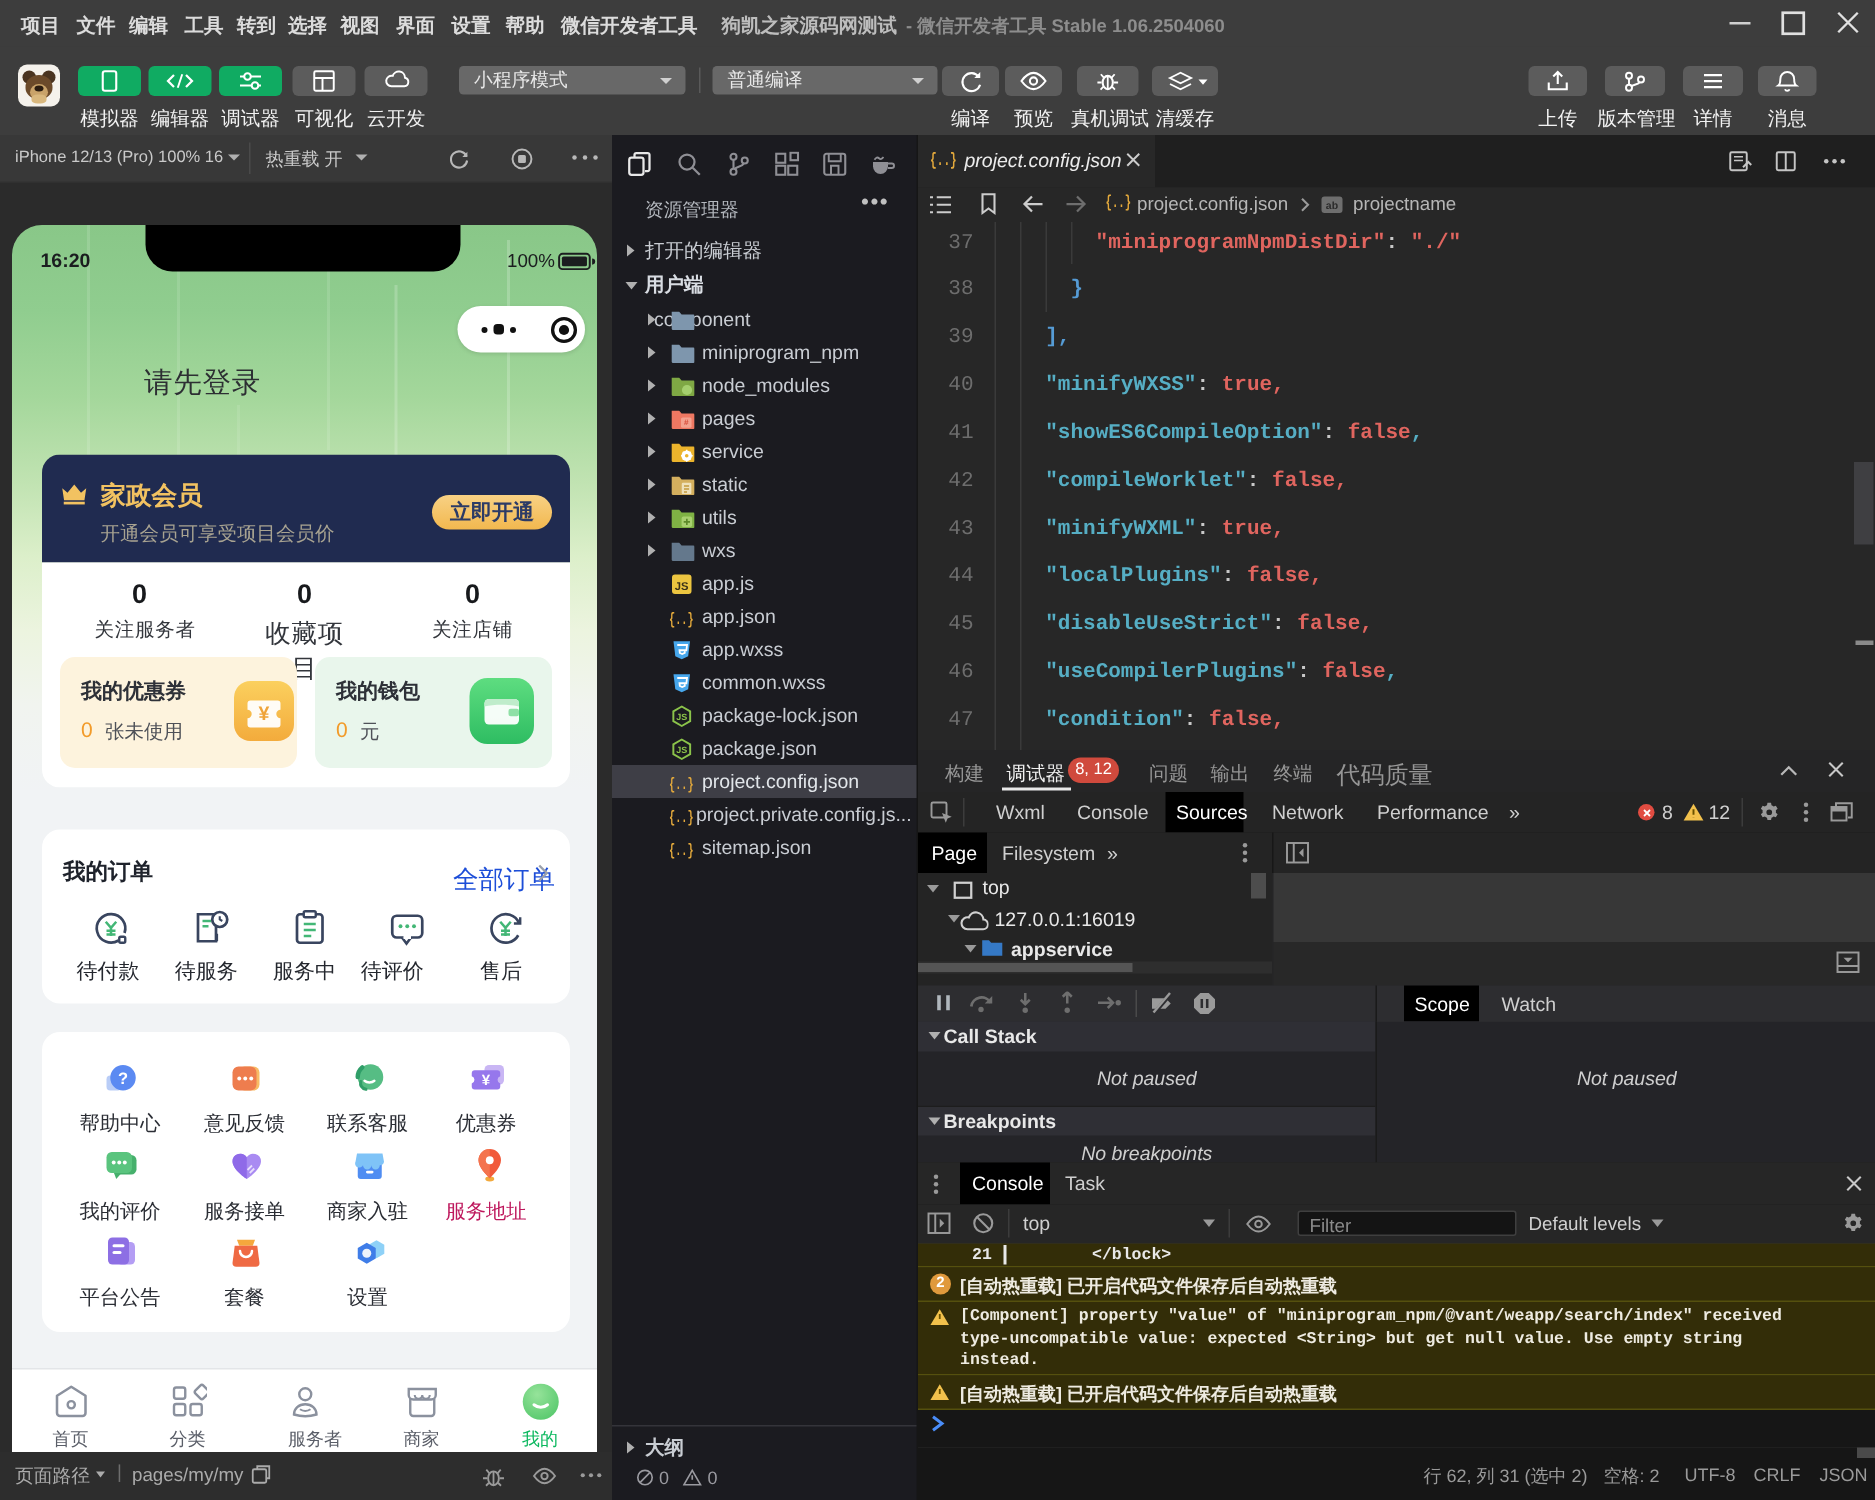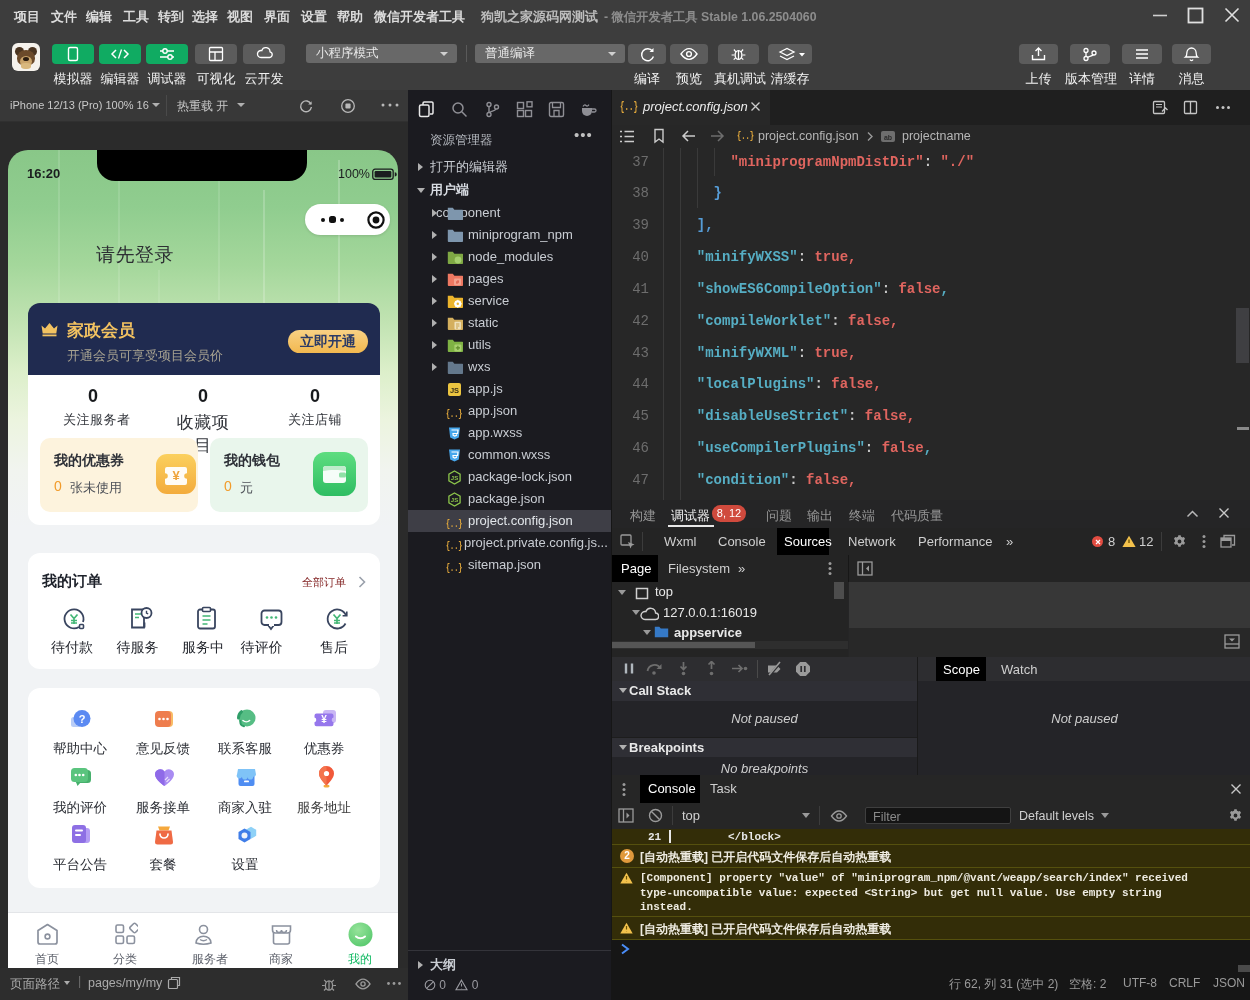--- a/index.html
+++ b/index.html
@@ -252,21 +252,21 @@
                 <rect x="10" y="14" width="23" height="17" rx="3" fill="#fff" opacity=".95"></rect>
                 <path d="M10 19c6-1.5 17-1.5 23 0v-2a3 3 0 0 0-3-3H13a3 3 0 0 0-3 3z" fill="#bfeccb"></path>
                 <rect x="26" y="20.5" width="7" height="5" rx="1.5" fill="#8fe0a6"></rect>
               </svg>
         </div>
       </div>
     </div>
 
     <div class="pcard" style="left:20px;top:403px;width:352px;height:116px">
       <div class="abs" style="left:14px;top:19px;font-size:15px;font-weight:bold;color:#1e222b">我的订单</div>
-      <div class="abs" style="left:274px;top:22px;font-size:11px;color:#7f1d1d">全部订单</div>
+      <div class="abs" style="left:274px;top:22px;font-size:17px;color:#1d4ed8">全部订单</div>
       <svg class="abs" style="left:330px;top:23px" width="8" height="12" viewBox="0 0 8 12">
             <path d="M1.5 1l5 5-5 5" fill="none" stroke="#9aa0ab" stroke-width="1.6"></path>
           </svg>
 
       <svg class="abs" style="left:33px;top:53px" width="26" height="26" viewBox="0 0 26 26">
             <path d="M22 16a9.5 9.5 0 1 0-4 5" fill="none" stroke="#39455f" stroke-width="1.8"></path>
             <path d="M9.5 8.5l3.5 4 3.5-4M13 12.5V18M10 14.5h6M10 17h6" stroke="#43b776" stroke-width="1.7" fill="none"></path>
             <rect x="18.5" y="18.5" width="4" height="4" rx="1" fill="none" stroke="#39455f" stroke-width="1.6"></rect>
           </svg>
       <svg class="abs" style="left:99px;top:52px" width="27" height="27" viewBox="0 0 27 27">
@@ -351,21 +351,21 @@
           </svg>
       <svg class="abs" style="left:290px;top:77px" width="17" height="23" viewBox="0 0 17 23">
             <ellipse cx="8.5" cy="21" rx="3" ry="1.6" fill="#f2a93c"></ellipse>
             <path d="M8.5 1A7.5 7.5 0 0 1 16 8.5c0 4.5-5 9.5-7.5 12C6 18 1 13 1 8.5A7.5 7.5 0 0 1 8.5 1z" fill="#f1593a"></path>
             <path d="M8.5 1A7.5 7.5 0 0 0 1 8.5c0 4.5 5 9.5 7.5 12z" fill="#f4744e"></path>
             <circle cx="8.5" cy="8.5" r="2.6" fill="#fff"></circle>
           </svg>
       <div class="abs" style="left:12px;top:111px;width:80px;text-align:center;font-size:13.5px;color:#2b2e35">我的评价</div>
       <div class="abs" style="left:95px;top:111px;width:80px;text-align:center;font-size:13.5px;color:#2b2e35">服务接单</div>
       <div class="abs" style="left:177px;top:111px;width:80px;text-align:center;font-size:13.5px;color:#2b2e35">商家入驻</div>
-      <div class="abs" style="left:256px;top:111px;width:80px;text-align:center;font-size:13.5px;color:#404040">服务地址</div>
+      <div class="abs" style="left:256px;top:111px;width:80px;text-align:center;font-size:13.5px;color:#be185d">服务地址</div>
 
       <svg class="abs" style="left:43px;top:136px" width="20" height="22" viewBox="0 0 20 22">
             <rect x="7" y="4" width="12" height="15" rx="3" fill="#b49df4"></rect>
             <rect x="1" y="1" width="14" height="18" rx="3" fill="#8d6fe4"></rect>
             <rect x="4" y="5.5" width="8" height="2" rx="1" fill="#fff"></rect>
             <rect x="4" y="10" width="6" height="2" rx="1" fill="#fff"></rect>
           </svg>
       <svg class="abs" style="left:126px;top:136px" width="20" height="21" viewBox="0 0 20 21">
             <path d="M4 2.5h12l-1.5 4h-9z" fill="#f5a83d"></path>
             <path d="M2.5 6.5h15L19 18a2.5 2.5 0 0 1-2.5 2.5h-13A2.5 2.5 0 0 1 1 18z" fill="#ef6a44"></path>
@@ -638,21 +638,21 @@
 <div class="abs" id="debug">
 
   <div class="abs" style="left:0;top:0;width:732px;height:28px;background:#252526;border-bottom:1px solid #f9a8d4">
     <span class="abs" style="left:18px;top:7px;font-size:13px;color:#969696">构建</span>
     <span class="abs" style="left:59px;top:7px;font-size:13px;color:#f0f0f0">调试器</span>
     <div class="abs" style="left:56px;top:25px;width:46px;height:2px;background:#e8e8e8"></div>
     <div class="abs" style="left:100px;top:5px;width:34px;height:17px;border-radius:9px;background:#d04a3d;color:#fff;font-size:11px;text-align:center;line-height:17px">8, 12</div>
     <span class="abs" style="left:154px;top:7px;font-size:13px;color:#969696">问题</span>
     <span class="abs" style="left:195px;top:7px;font-size:13px;color:#969696">输出</span>
     <span class="abs" style="left:237px;top:7px;font-size:13px;color:#969696">终端</span>
-    <span class="abs" style="left:279px;top:7px;font-size:13px;color:#969696">代码质量</span>
+    <span class="abs" style="left:279px;top:7px;font-size:16px;color:#969696">代码质量</span>
     <svg class="abs" style="left:574px;top:9px" width="13" height="9" viewBox="0 0 13 9">
           <path d="M1.5 7.5l5-5 5 5" fill="none" stroke="#b8b8b8" stroke-width="1.5"></path>
         </svg>
     <svg class="abs" style="left:606px;top:7px" width="12" height="12" viewBox="0 0 12 12">
           <path d="M1.5 1.5l9 9M10.5 1.5l-9 9" stroke="#c8c8c8" stroke-width="1.4"></path>
         </svg>
   </div>
 
   <div class="abs" style="left:0;top:28px;width:638px;height:27px;background:#242424;border-bottom:1px solid #171717">
     <svg class="abs" style="left:8px;top:6px" width="16" height="16" viewBox="0 0 16 16">

